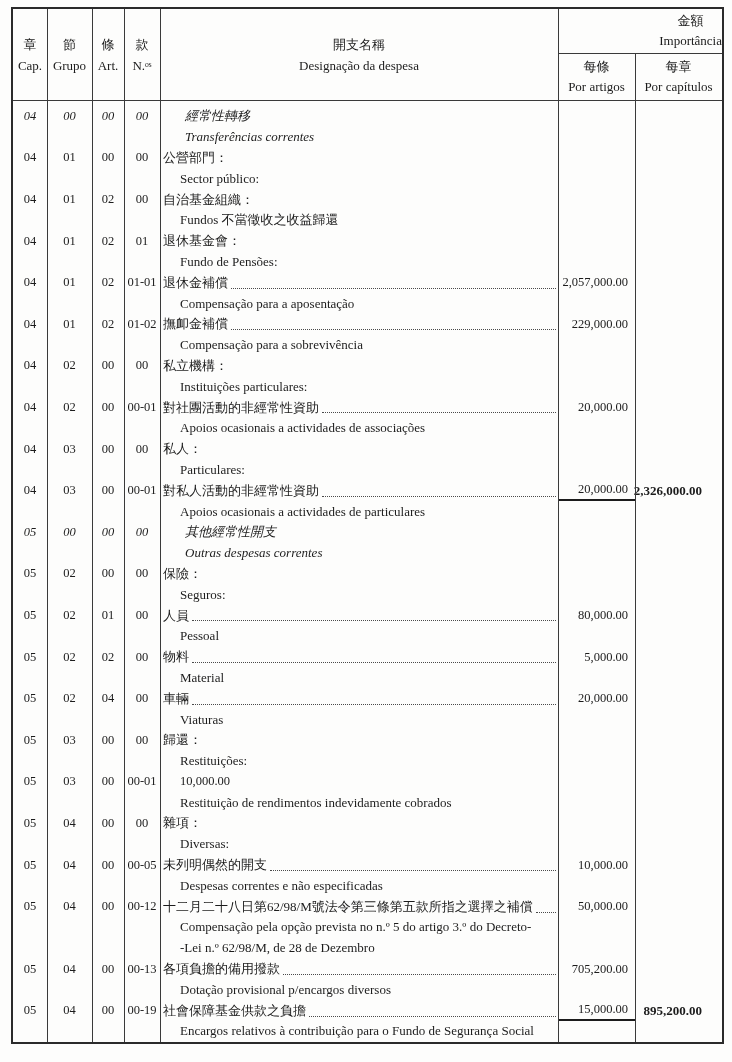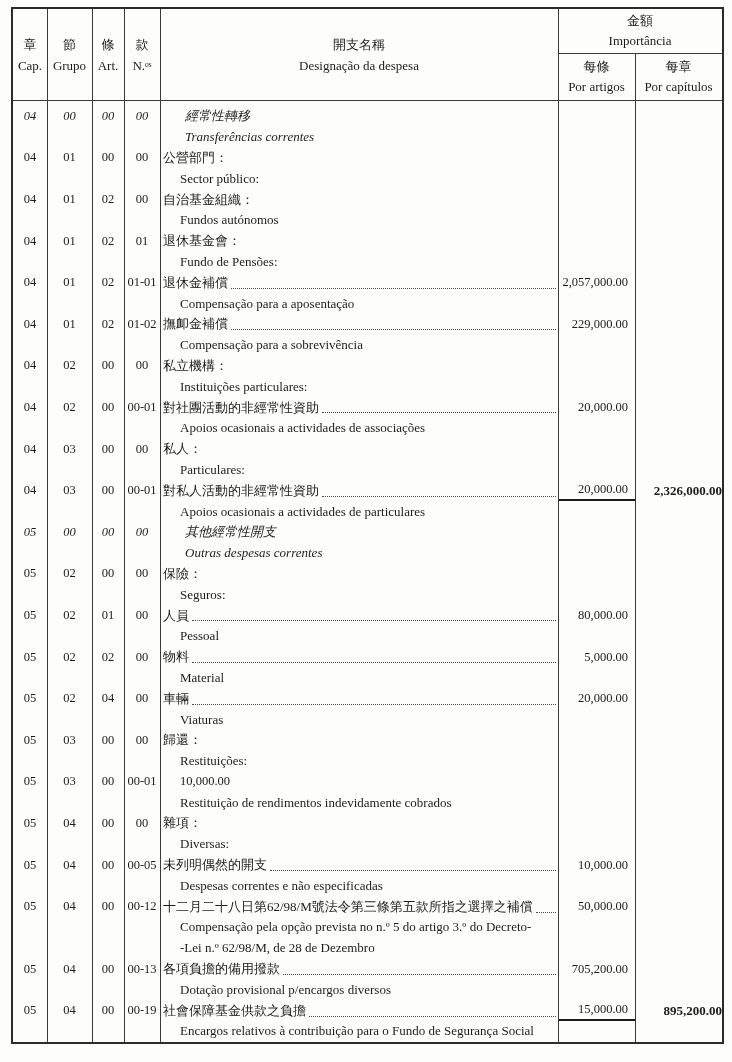--- a/index.html
+++ b/index.html
@@ -15,21 +15,21 @@
   .sheet {
     position:absolute; left:11px; top:7px;
     width:713px; height:1037px;
     border:2px solid #2b2b2b;
   }
   .inner { position:absolute; inset:0; }
 
   
   .w-cap{width:34px;} .w-grupo{width:45px;} .w-art{width:32px;} .w-num{width:36px;}
   .w-desig{width:398px;} .w-artigos{width:77px;} .w-capitulos{width:87px;}
-  .w-amount{width:164px;}
+  .w-amount{width:164px;align-items:flex-end;}
 
   
   .vline { position:absolute; top:0; bottom:0; width:1px; background:#3a3a3a; }
   .vline.v1{left:34px;} .vline.v2{left:79px;} .vline.v3{left:111px;}
   .vline.v4{left:147px;} .vline.v5{left:545px;}
   .vline.v6{left:622px; top:44px;}
   .hline { position:absolute; height:1px; background:#3a3a3a; }
   .hline.header-bottom{ left:0; right:0; top:91px; }
   .hline.importancia-split{ left:545px; right:0; top:44px; }
 
@@ -62,21 +62,21 @@
   .txt.ind { margin-left:25px;font-style:italic; }
   .dots {
     flex:1 1 8px; min-width:4px; height:100%;
     border-bottom:1.4px dotted #4a4a4a;
     margin:0 2px 9px 3px; align-self:center;
   }
   .ba {
     display:flex; align-items:center; justify-content:flex-end;
     height:100%; font-size:12.5px; padding-right:7px; flex:none;
   }
-  .ba.cap-amt { font-weight:bold; font-size:13px; padding-right:0; }
+  .ba.cap-amt { font-weight:bold; font-size:13px; padding-right:20px; }
   .ba.underline { border-bottom:2px solid #1c1c1c; }
 </style>
 </head>
 <body>
 
 <div class="page">
   <div class="sheet">
     <div class="inner">
 
       <div class="thead">
@@ -173,21 +173,21 @@
             </div>
             <div class="ba w-artigos"></div>
             <div class="ba cap-amt w-capitulos"></div>
           </div>
           <div class="bl">
             <div class="bc w-cap"></div>
             <div class="bc w-grupo"></div>
             <div class="bc w-art"></div>
             <div class="bc w-num"></div>
             <div class="bd w-desig">
-              <div class="txt pt">Fundos autónomos</div>
+              <div class="txt pt">Fundos 不當徵收之收益歸還</div>
             </div>
             <div class="ba w-artigos"></div>
             <div class="ba cap-amt w-capitulos"></div>
           </div>
           <div class="bl">
             <div class="bc w-cap">04</div>
             <div class="bc w-grupo">01</div>
             <div class="bc w-art">02</div>
             <div class="bc w-num">01</div>
             <div class="bd w-desig">

